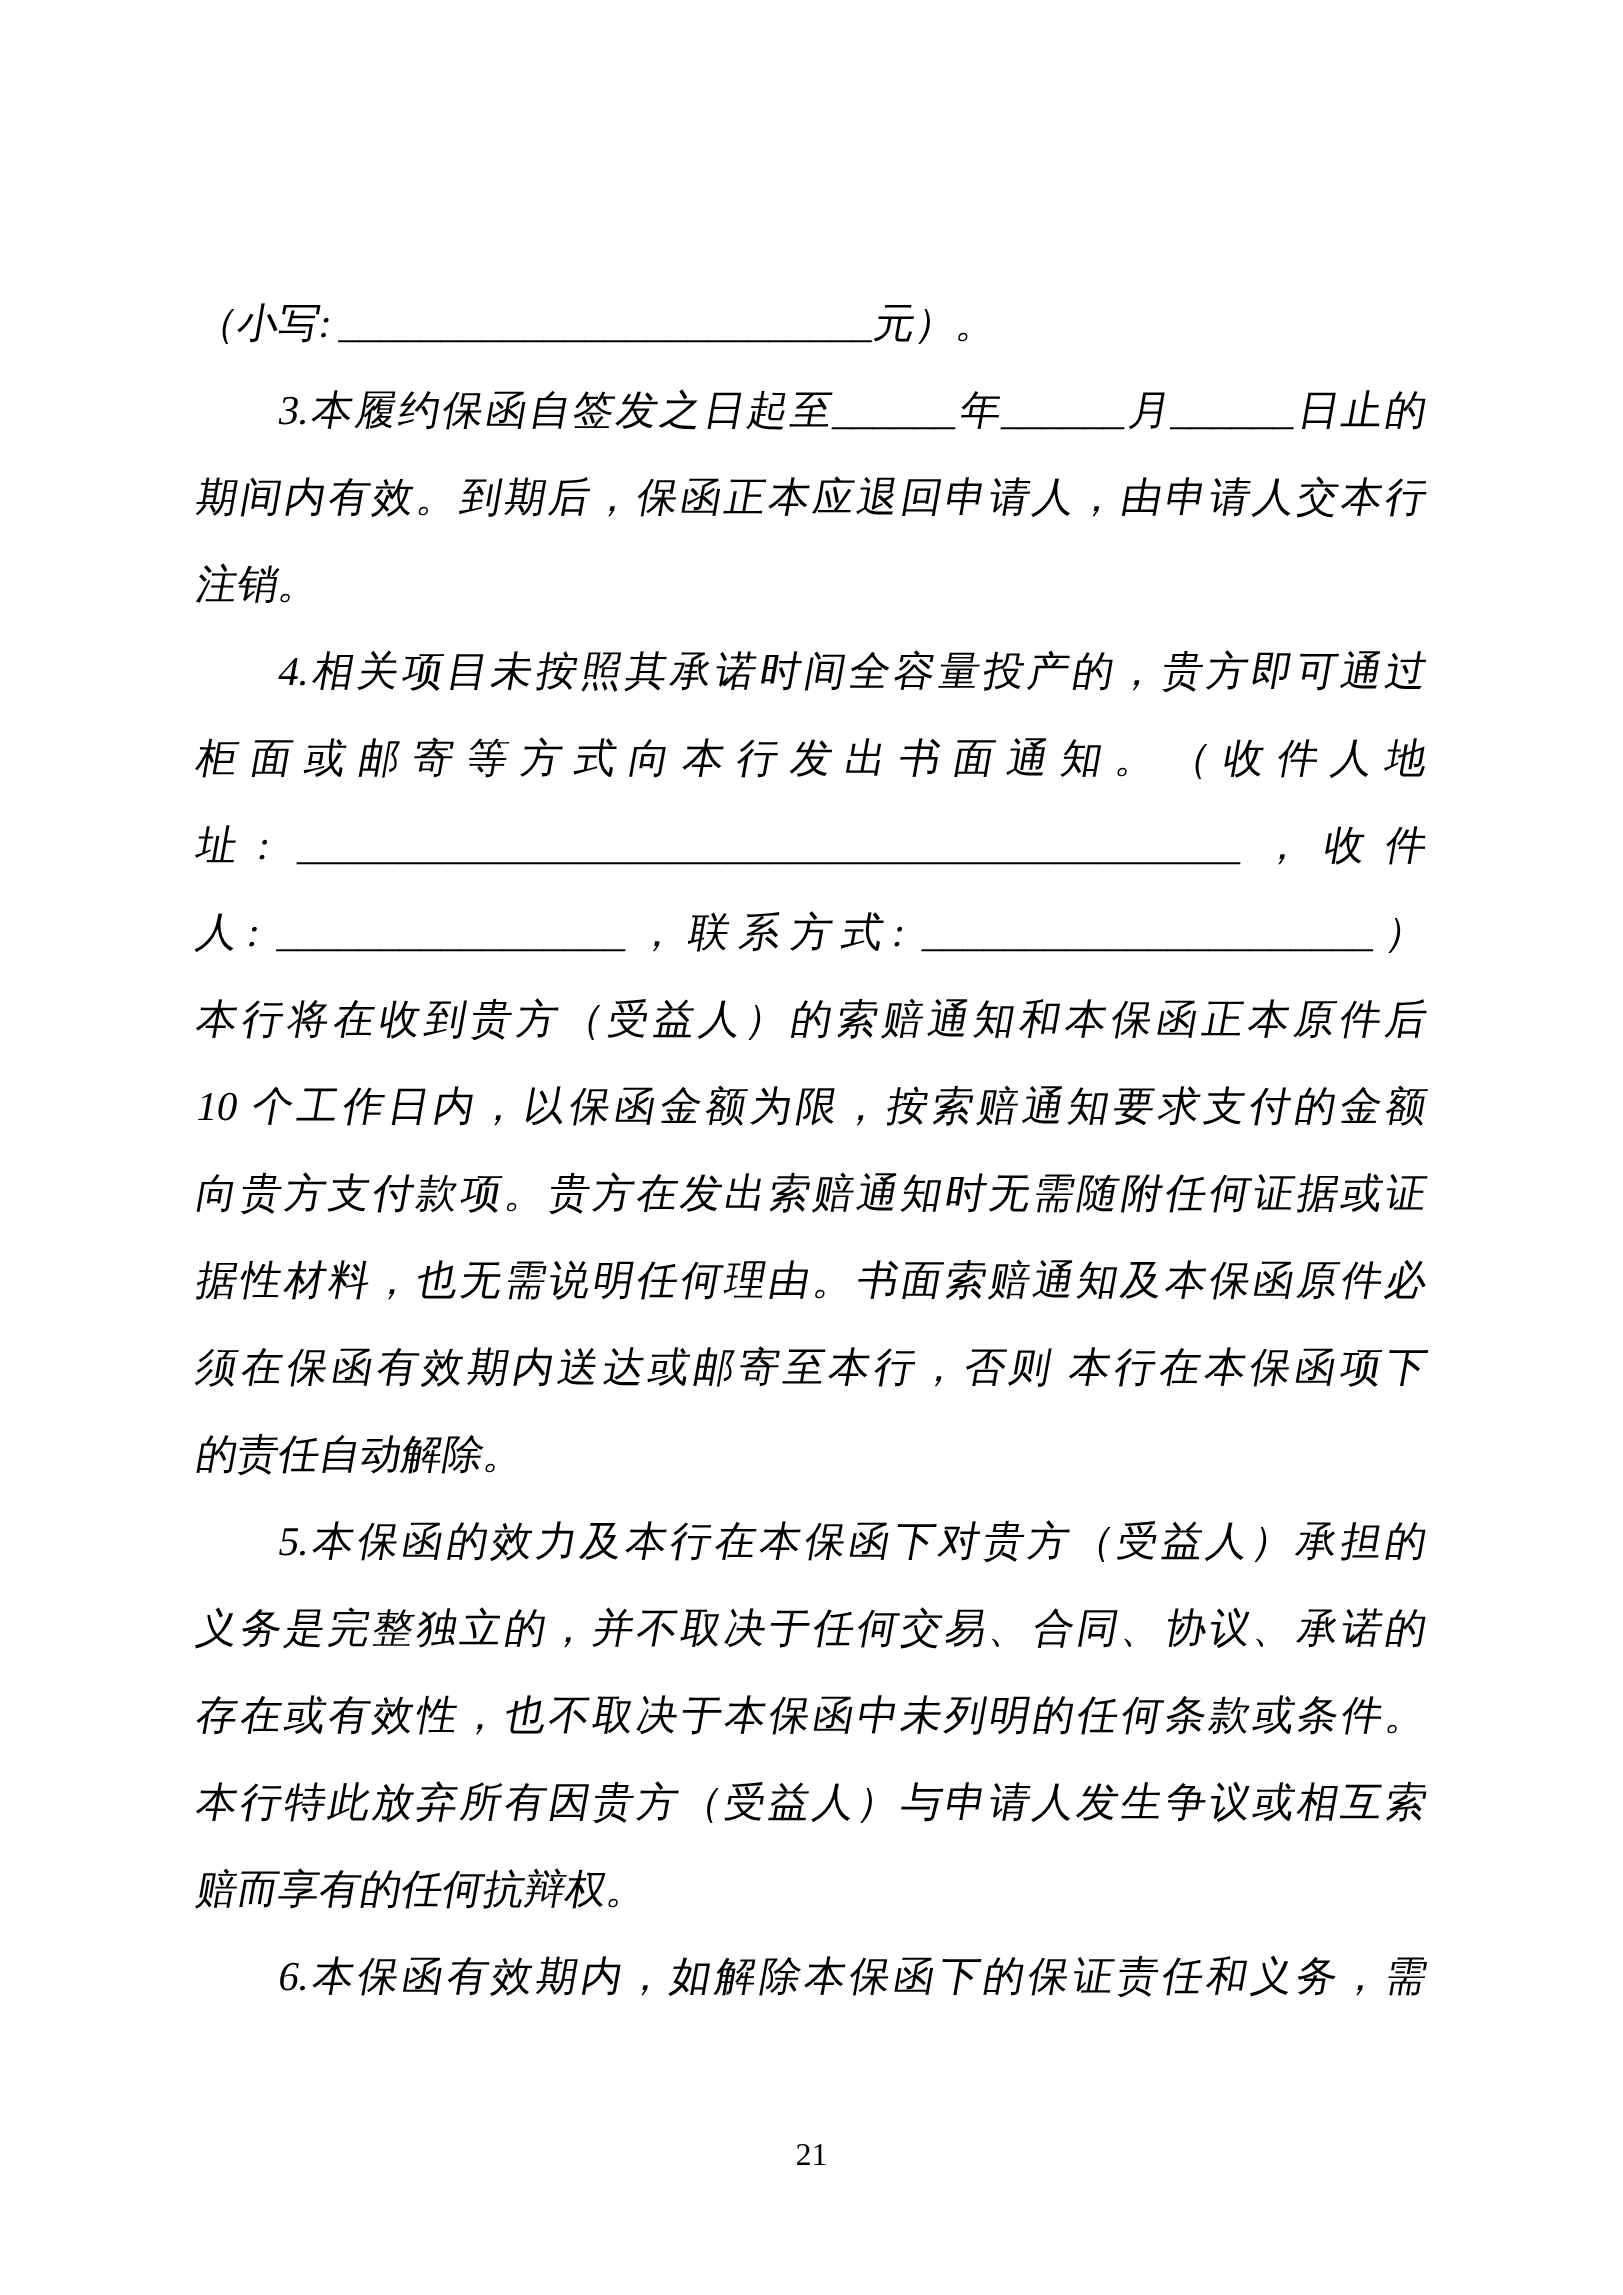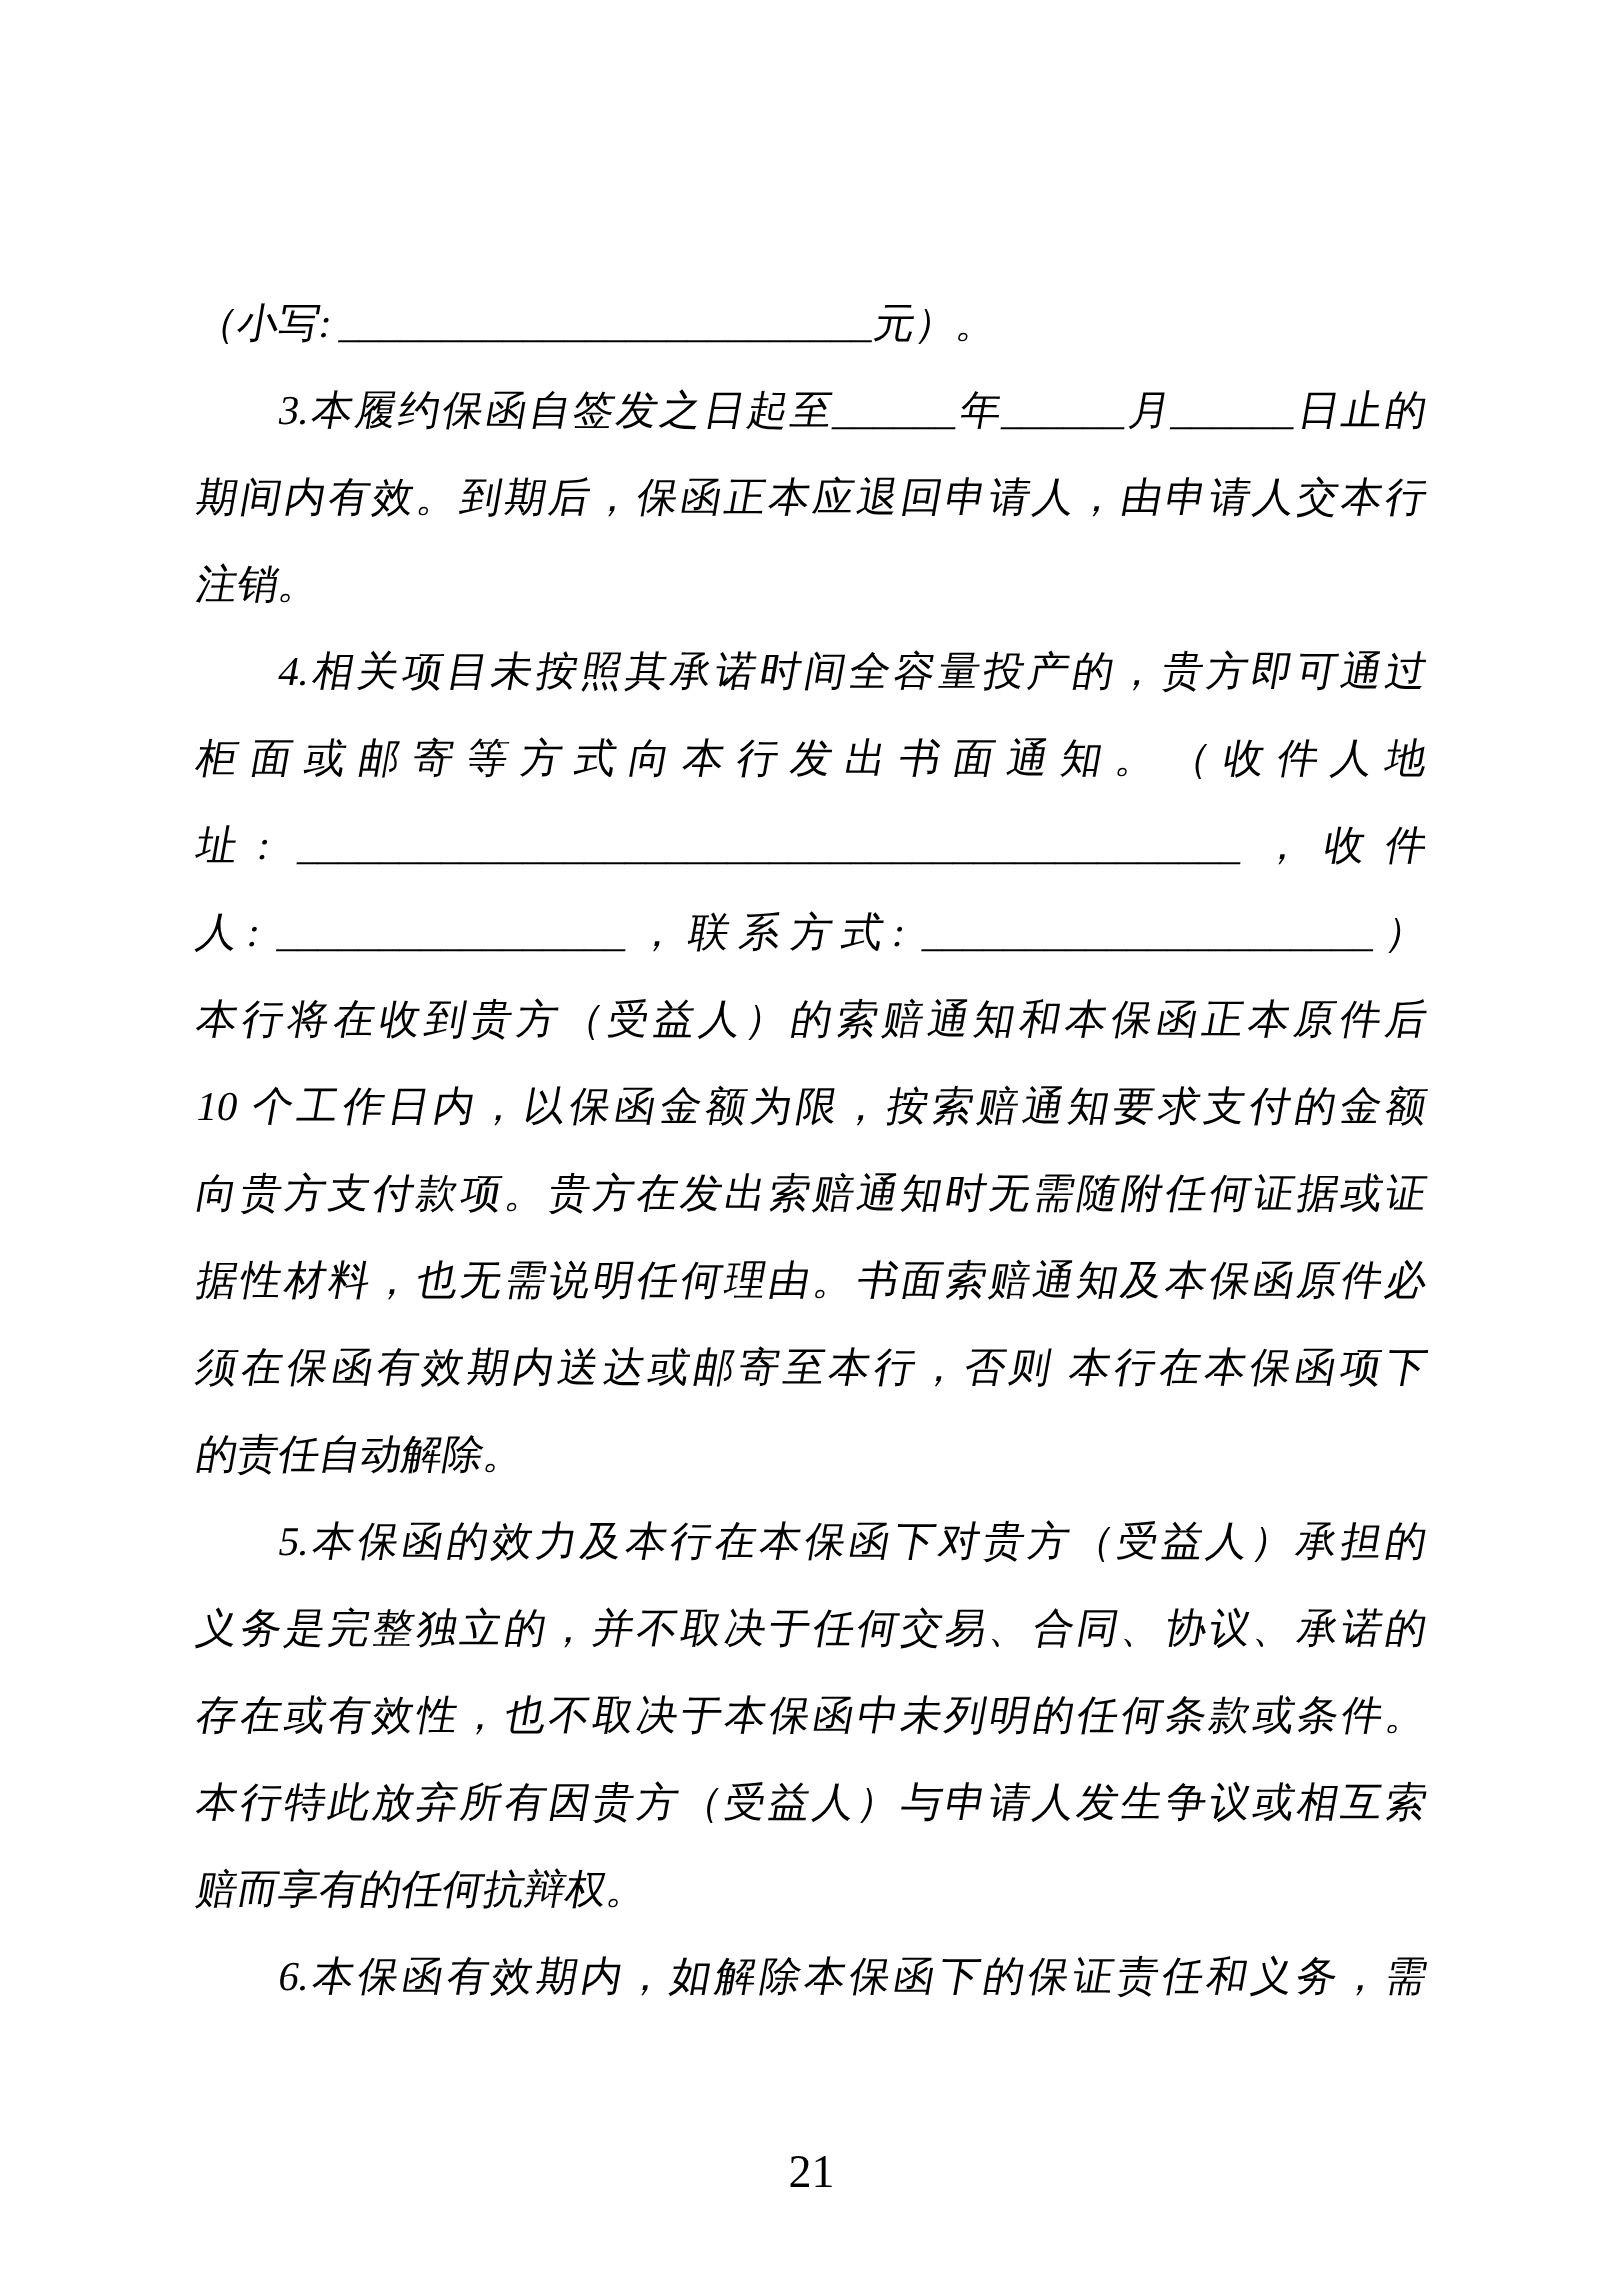--- a/index.html
+++ b/index.html
@@ -37,23 +37,22 @@
   }
   .indent {
     text-indent: 2em;
   }
   .page-number {
     position: absolute;
     top: 2131px;
     left: 0;
     width: 100%;
     text-align: center;
-    font-size: 46px;
+    font-size: 32px;
     line-height: 46px;
-    margin-top: 18px;
   }
 </style>
 </head>
 <body>
 
 <div class="page">
   <div class="doc">
     <div class="line">（小写: __________________________元）。</div>
     <div class="line indent justify">3.本履约保函自签发之日起至______年______月______日止的</div>
     <div class="line justify">期间内有效。到期后，保函正本应退回申请人，由申请人交本行</div>

